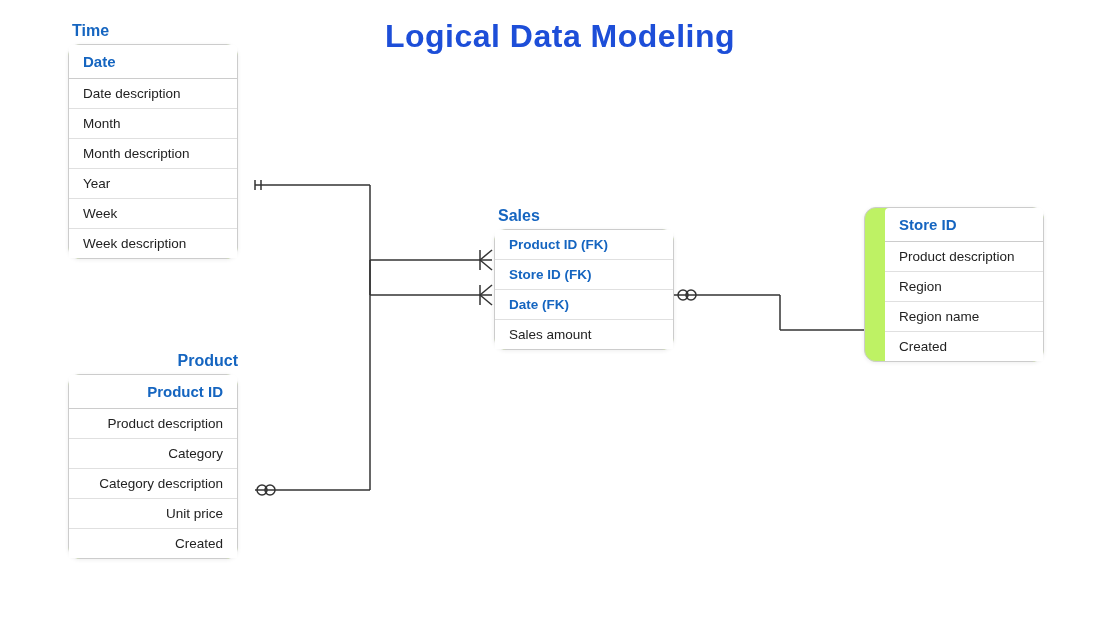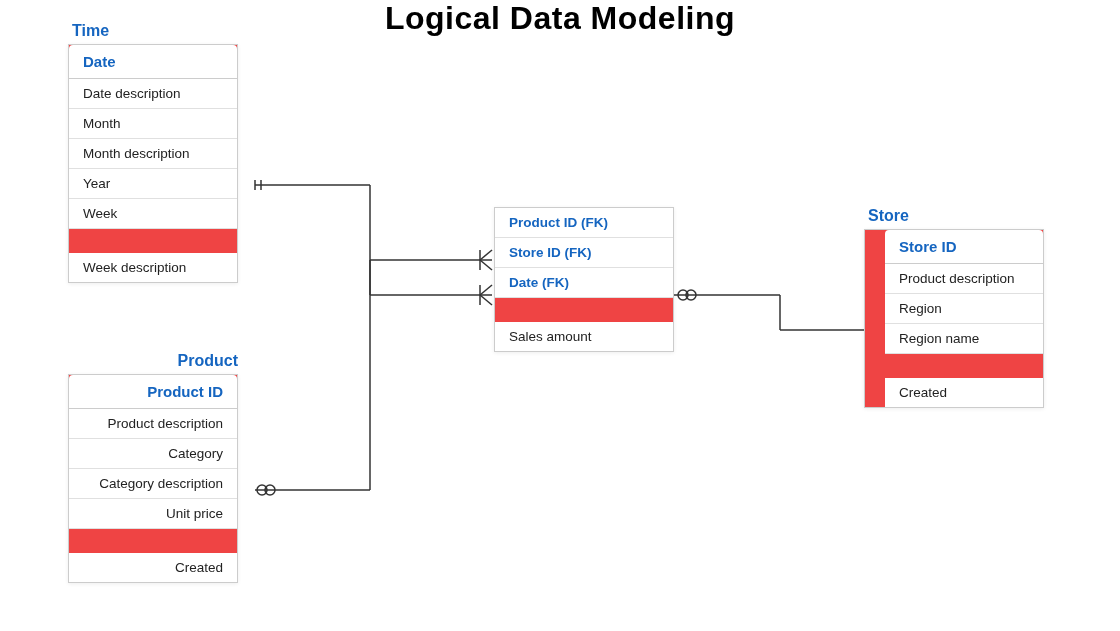--- a/index.html
+++ b/index.html
@@ -8,43 +8,44 @@
       background: #fff;
       width: 1120px;
       height: 631px;
       overflow: hidden;
       position: relative;
     }
     h1 {
       text-align: center;
       font-size: 32px;
       font-weight: 600;
-      color: #000000;
+      color: #1d4ed8;
+      padding-top: 18px;
       letter-spacing: 0.5px;
     }
     .diagram-area {
       position: absolute;
       top: 0; left: 0;
       width: 940px;
       height: 631px;
     }
     .entity-group {
       position: absolute;
     }
     .entity-group-label {
       font-size: 16px;
       font-weight: 700;
       color: #1565c0;
       margin-bottom: 4px;
       padding-left: 4px;
     }
     .entity-box {
-      background: #ef4444;
+      background: #bef264;
       border: 1.5px solid #ccc;
-      border-radius: 0;
+      border-radius: 12px;
       min-width: 170px;
       box-shadow: 0 1px 4px rgba(0,0,0,0.07);
     }
     .entity-header {
       background: #fff;
       padding: 8px 14px;
       font-size: 15px;
       font-weight: 700;
       color: #1565c0;
       border-bottom: 1.5px solid #ccc;
@@ -52,21 +53,20 @@
     }
     .entity-row {
       padding: 7px 14px;
       font-size: 13.5px;
       color: #222;
       border-bottom: 1px solid #e0e0e0;
       background: #fff;
     }
     .entity-row:last-child {
       border-bottom: none;
-      margin-top: 24px;
     }
     .entity-row.fk {
       color: #1565c0;
       font-weight: 700;
     }
     svg.connectors {
       position: absolute;
       top: 0; left: 0;
       width: 1120px;
       height: 631px;
@@ -134,30 +134,30 @@
       <div class="entity-header">Product ID</div>
       <div class="entity-row">Product description</div>
       <div class="entity-row">Category</div>
       <div class="entity-row">Category description</div>
       <div class="entity-row">Unit price</div>
       <div class="entity-row">Created</div>
     </div>
   </div>
 
   <div class="entity-group" style="left:494px; top:207px;">
+    <div class="entity-group-label">Sales</div>
     <div class="entity-box" style="min-width:180px;">
       <div class="entity-row fk">Product ID (FK)</div>
       <div class="entity-row fk">Store ID (FK)</div>
       <div class="entity-row fk">Date (FK)</div>
       <div class="entity-row">Sales amount</div>
     </div>
   </div>
 
   <div class="entity-group" style="left:864px; top:207px;">
-    <div class="entity-group-label">Store</div>
     <div class="entity-box" style="min-width:180px;padding-left:20px;">
       <div class="entity-header">Store ID</div>
       <div class="entity-row">Product description</div>
       <div class="entity-row">Region</div>
       <div class="entity-row">Region name</div>
       <div class="entity-row">Created</div>
     </div>
   </div>
 </div>
 

